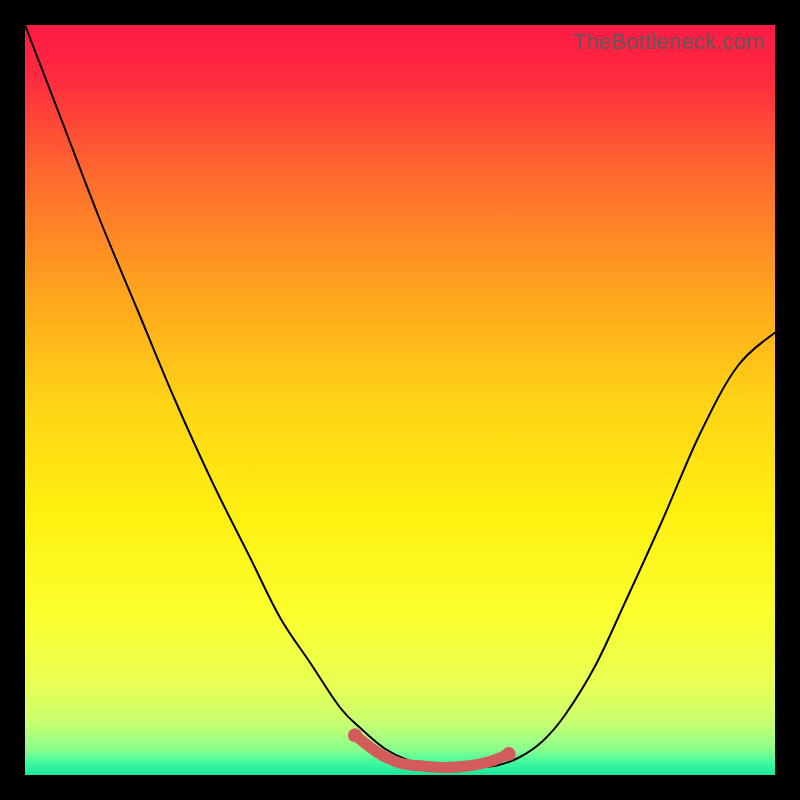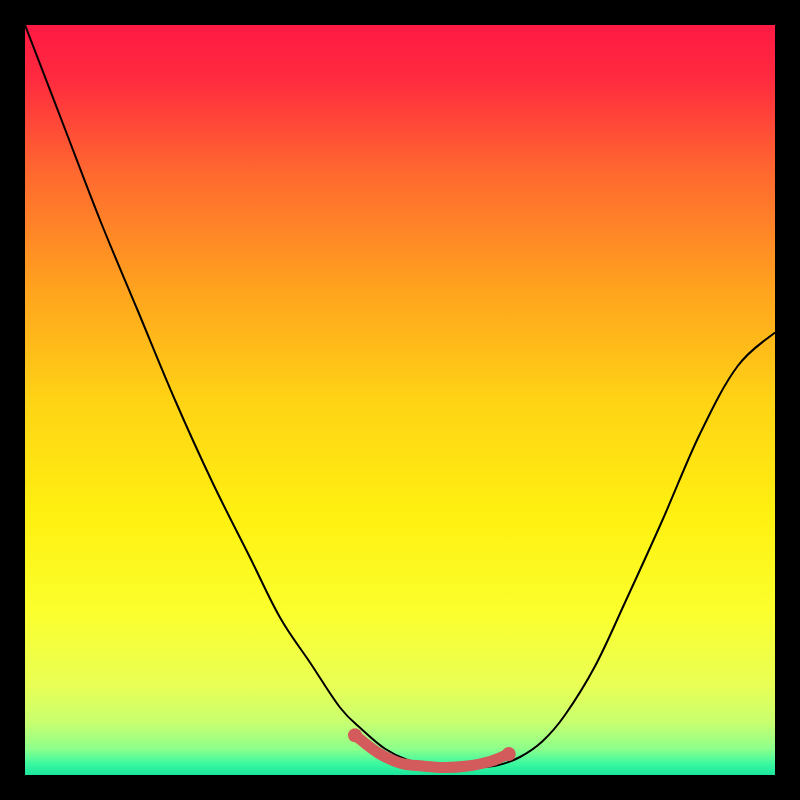--- a/index.html
+++ b/index.html
@@ -75,14 +75,15 @@
 
     <svg id="curve-svg" viewBox="0 0 750 750" preserveAspectRatio="none">
       <path id="main-curve" fill="none" d="M 0.00 0.00 C 6.75 17.55, 24.00 62.40, 37.50 97.50 C 51.00 132.60, 61.50 161.25, 75.00 195.00 C 88.50 228.75, 99.00 252.60, 112.50 285.00 C 126.00 317.40, 136.50 343.95, 150.00 375.00 C 163.50 406.05, 174.00 429.15, 187.50 457.50 C 201.00 485.85, 212.85 508.20, 225.00 532.50 C 237.15 556.80, 244.20 573.60, 255.00 592.50 C 265.80 611.40, 274.20 621.30, 285.00 637.50 C 295.80 653.70, 305.55 670.35, 315.00 682.50 C 324.45 694.65, 329.40 697.58, 337.50 705.00 C 345.60 712.42, 351.90 718.35, 360.00 723.75 C 368.10 729.15, 374.40 732.03, 382.50 735.00 C 390.60 737.97, 396.90 738.90, 405.00 740.25 C 413.10 741.60, 419.40 742.10, 427.50 742.50 C 435.60 742.90, 441.90 742.90, 450.00 742.50 C 458.10 742.10, 464.40 742.14, 472.50 740.25 C 480.60 738.36, 486.90 736.32, 495.00 732.00 C 503.10 727.68, 509.40 723.81, 517.50 716.25 C 525.60 708.69, 530.55 703.50, 540.00 690.00 C 549.45 676.50, 559.20 661.50, 570.00 641.25 C 580.80 621.00, 587.85 603.83, 600.00 577.50 C 612.15 551.17, 624.00 525.38, 637.50 495.00 C 651.00 464.63, 661.50 436.43, 675.00 408.75 C 688.50 381.07, 699.00 359.47, 712.50 341.25 C 726.00 323.02, 743.25 313.57, 750.00 307.50" stroke="#000000" stroke-width="2"></path>
       <path id="hl-curve" fill="none" stroke-linecap="round" stroke-linejoin="round" d="M 330.00 710.25 C 334.05 713.36, 344.40 722.50, 352.50 727.50 C 360.60 732.50, 366.90 735.57, 375.00 738.00 C 383.10 740.43, 389.40 740.19, 397.50 741.00 C 405.60 741.81, 411.90 742.50, 420.00 742.50 C 428.10 742.50, 434.40 742.08, 442.50 741.00 C 450.60 739.92, 457.57 738.66, 465.00 736.50 C 472.43 734.34, 480.38 730.35, 483.75 729.00" stroke="#d35b5b" stroke-width="11"></path>
       <g id="hl-dots">
           <circle cx="330.00" cy="710.25" r="7" fill="#d35b5b"></circle>
           <circle cx="483.75" cy="729.00" r="7" fill="#d35b5b"></circle>
         </g>
     </svg>
 
+    <div class="watermark">TheBottleneck.com</div>
   </div>
 </div>
 
 </body></html>

